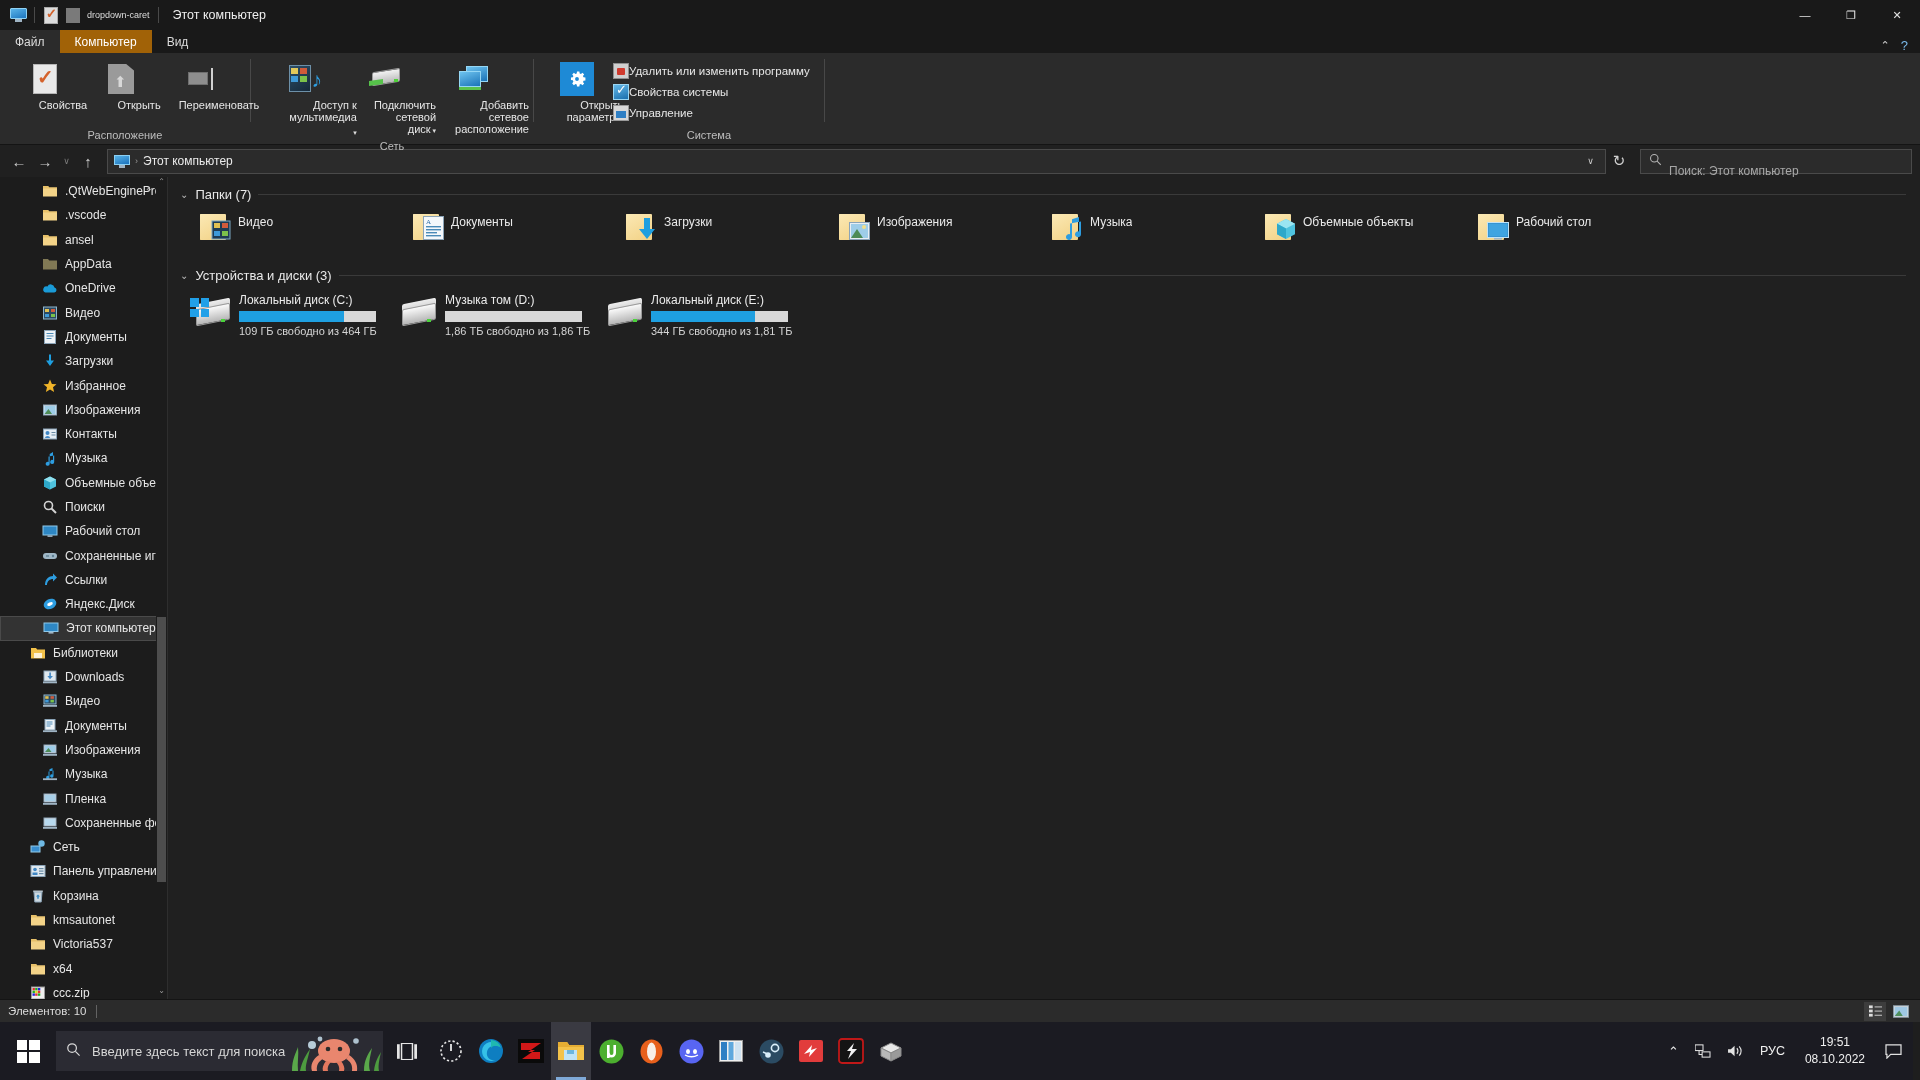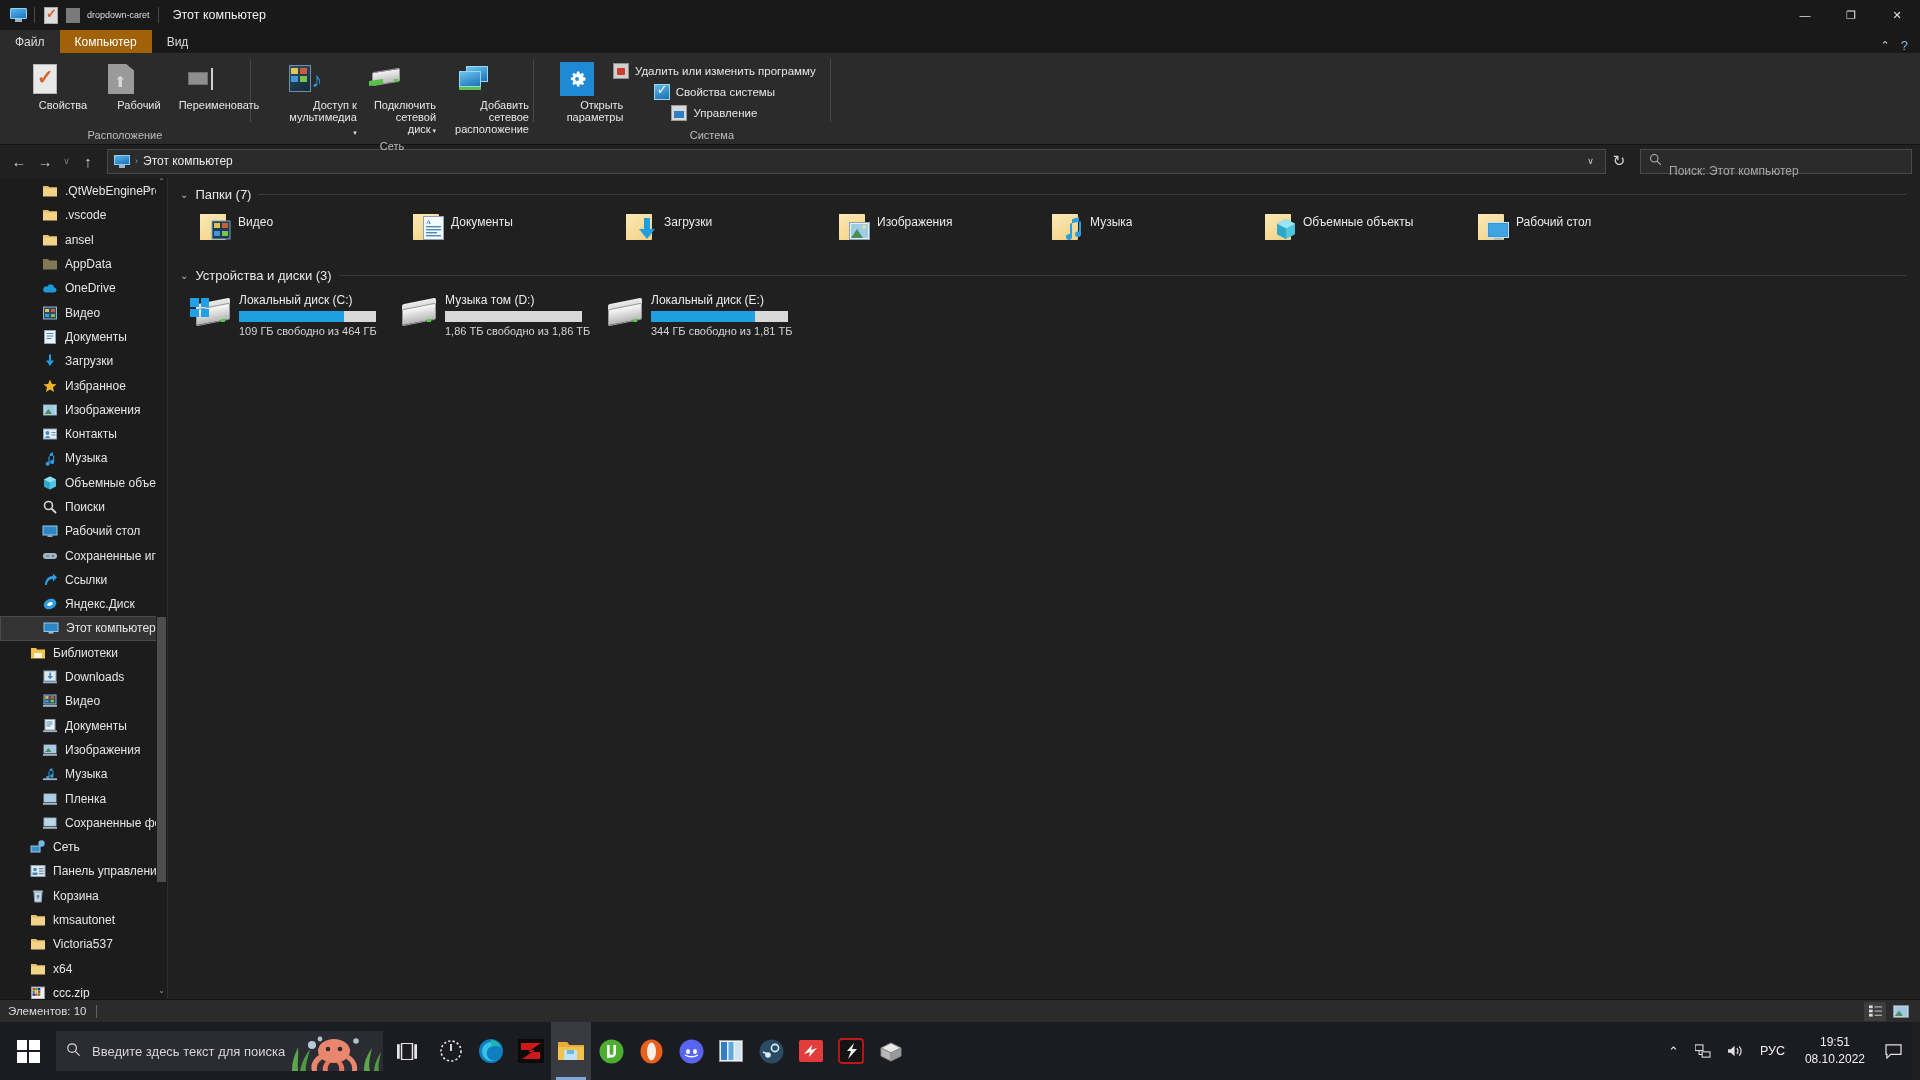--- a/index.html
+++ b/index.html
@@ -40,21 +40,21 @@
   
   .ribbon { height: 92px; background: #2b2b2b; display: flex; flex: none; border-bottom: 1px solid #141414; }
   .rgroup { display: flex; flex-direction: column; height: 92px; position: relative; }
   .rgroup-body { flex: 1; display: flex; align-items: flex-start; padding: 5px 8px 0 8px; gap: 2px; }
   .rgroup-label { height: 17px; font-size: 11px; color: #bdbdbd; text-align: center; line-height: 15px; }
   .rsep { width: 1px; background: #484848; margin: 6px 0 22px 0; }
   .bigbtn { width: 74px; display: flex; flex-direction: column; align-items: center; padding-top: 4px; cursor: default; }
   .bigbtn .ic { height: 34px; display: flex; align-items: center; justify-content: center; }
   .bigbtn .lb { font-size: 11px; color: #e6e6e6; text-align: right; line-height: 12px; margin-top: 3px; margin-left: 36px; }
   .smallcol { display: flex; flex-direction: column; padding-top: 3px; gap: 1px; }
-  .smallbtn { display: flex; align-items: center; gap: 6px; padding: 2px 6px 2px 3px; font-size: 11.5px; color: #e6e6e6; justify-content: center; }
+  .smallbtn { display: flex; align-items: center; gap: 0; padding: 2px 6px 2px 3px; font-size: 11.5px; color: #e6e6e6; }
   .caret-dn { font-size: 7px; color: #ddd; }
 
   
   .ic-doc { width: 24px; height: 30px; background: #e9e9e9; border: 1px solid #b6b6b6; position: relative; }
   .ic-doc:after { content:"✓"; position:absolute; left:3px; top:2px; font-size:20px; line-height:20px; color:#d4622b; font-weight:bold; }
   .ic-open { width: 26px; height: 30px; background: #9a9a9a; position: relative; clip-path: polygon(0 0,70% 0,100% 22%,100% 100%,0 100%); }
   .ic-open:after { content:"⬆"; position:absolute; left:6px; top:9px; font-size:15px; color:#d8d8d8; }
   .ic-rename { width: 30px; height: 22px; position: relative; }
   .ic-rename .bx { position:absolute; left:2px; top:4px; width:20px; height:13px; background:#8e8e8e; border:1px solid #6f6f6f; }
   .ic-rename .bar { position:absolute; right:3px; top:0; width:2px; height:22px; background:#d0d0d0; }
@@ -213,21 +213,21 @@
         <div class="bigbtn">
           <div class="ic">
               <div class="ic-doc"></div>
             </div>
           <div class="lb">Свойства</div>
         </div>
         <div class="bigbtn">
           <div class="ic">
               <div class="ic-open"></div>
             </div>
-          <div class="lb">Рабочий</div>
+          <div class="lb">Открыть</div>
         </div>
         <div class="bigbtn" style="width:82px">
           <div class="ic">
               <div class="ic-rename">
                 <div class="bx"></div>
                 <div class="bar"></div>
               </div>
             </div>
           <div class="lb">Переименовать</div>
         </div>

